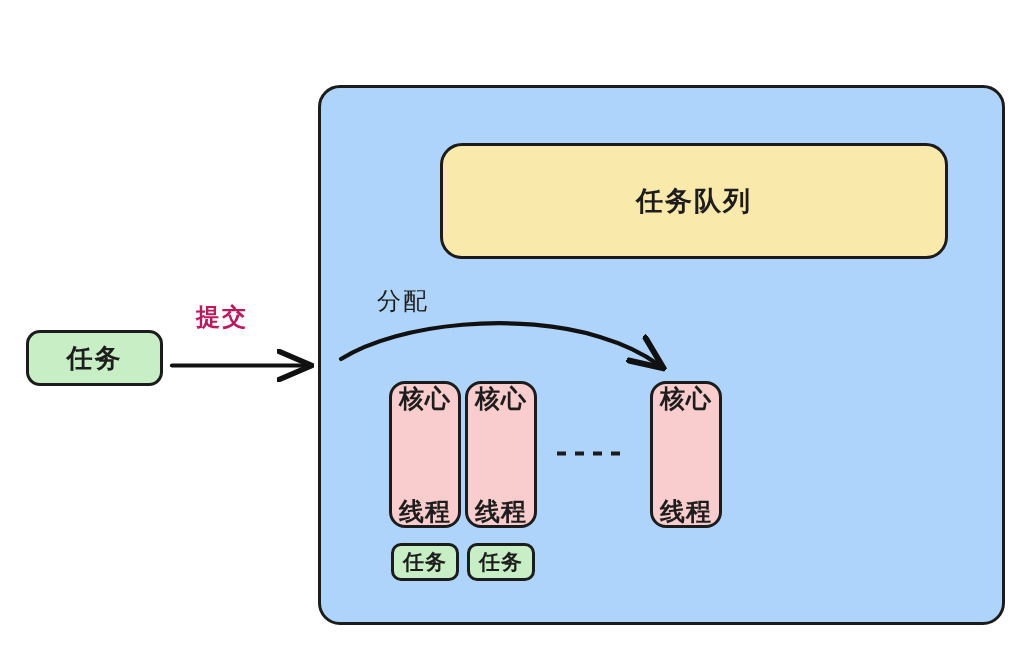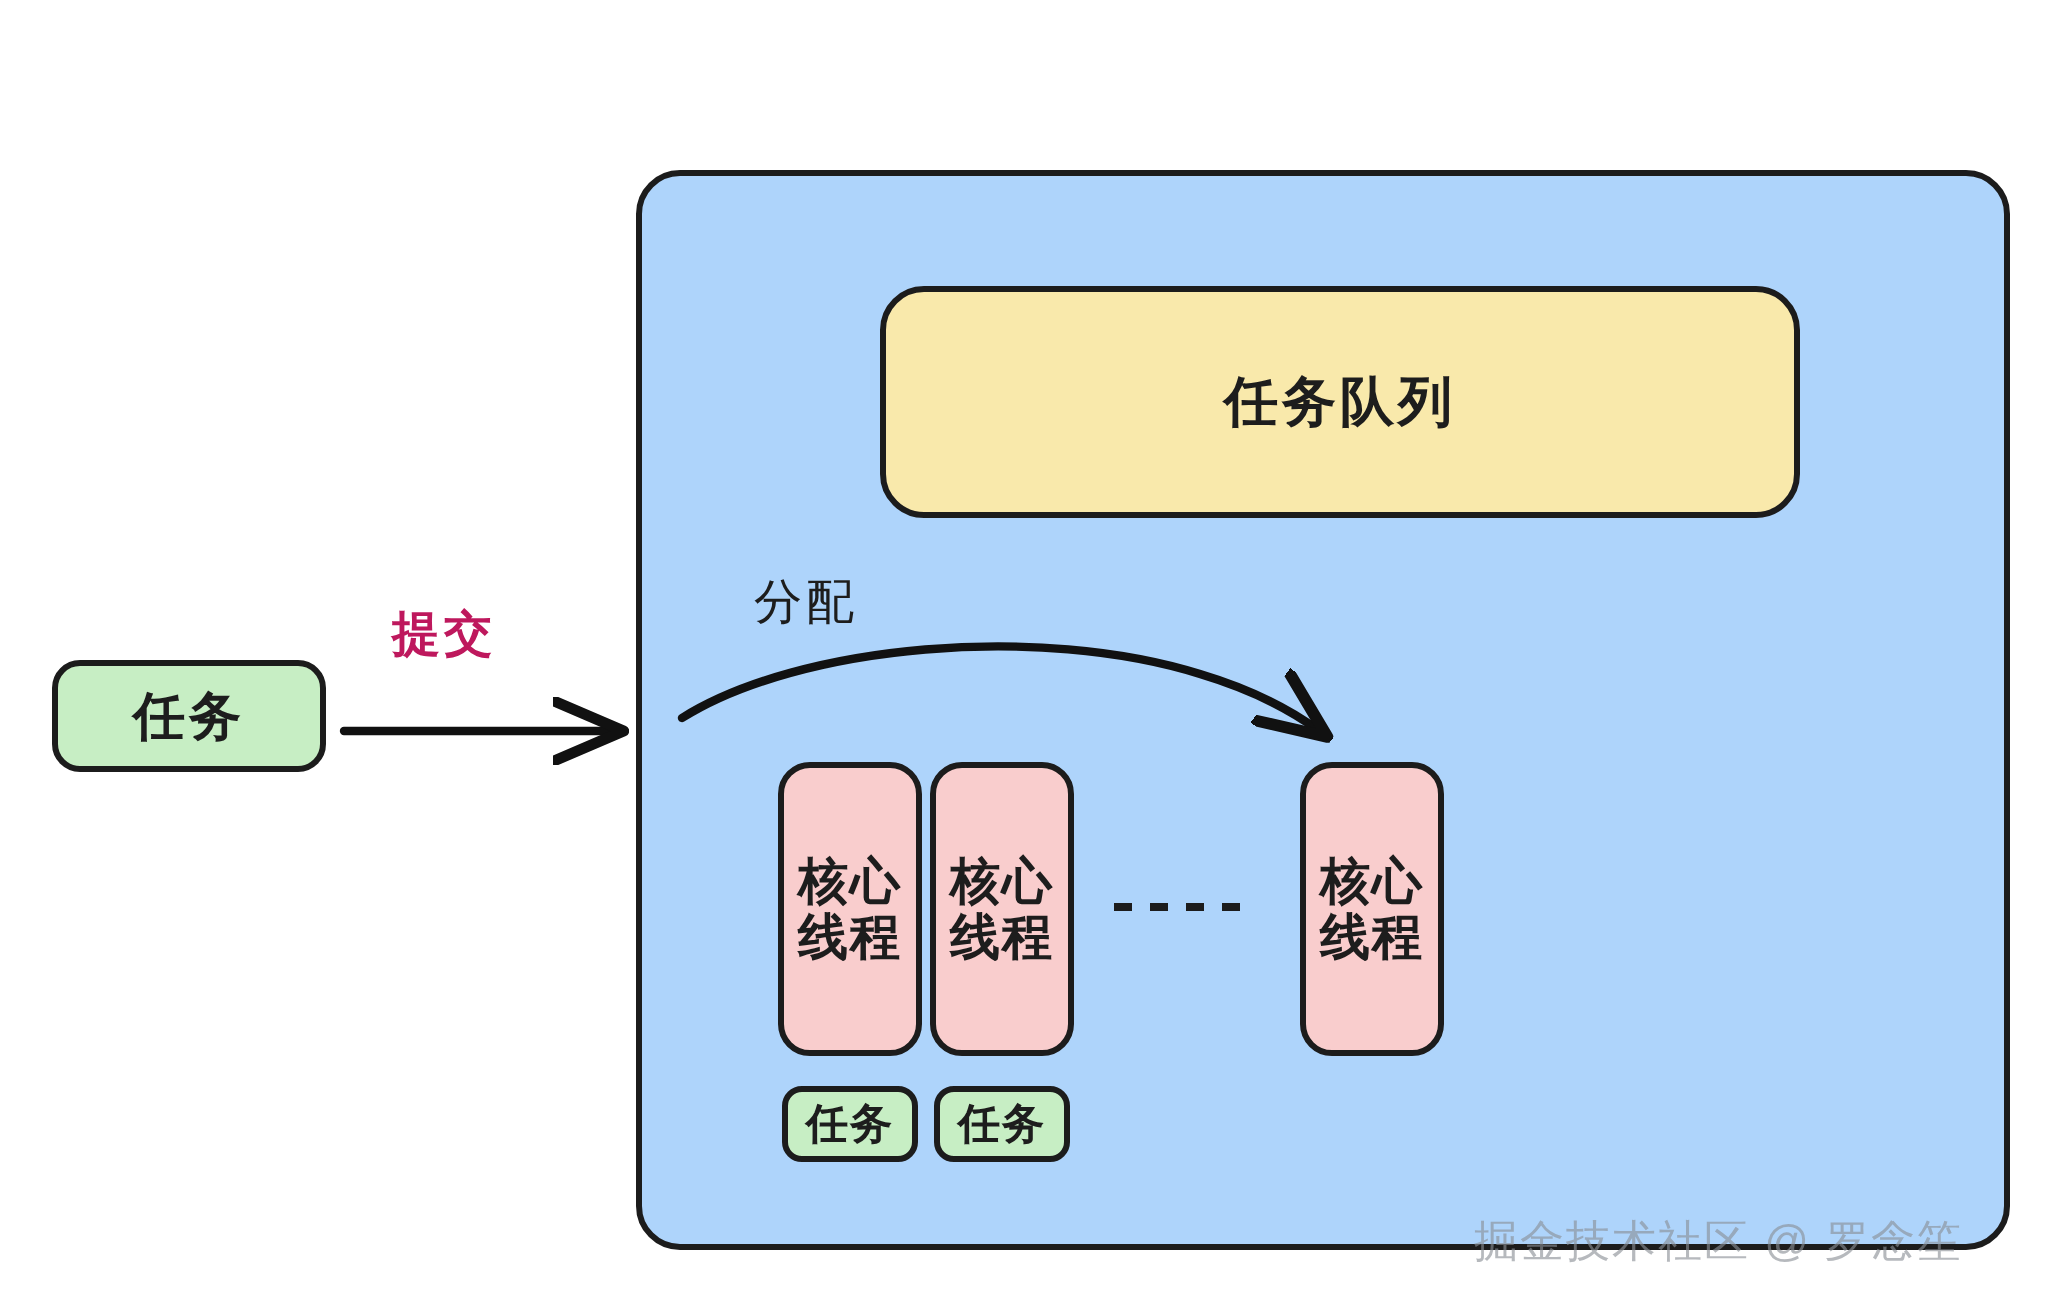--- a/index.html
+++ b/index.html
@@ -42,21 +42,21 @@
     background: #aed4fb;
     border: 3px solid #1c1c1c;
     border-radius: 22px;
     box-sizing: border-box;
   }
 
   .queue {
     position: absolute;
     left: 440px;
     top: 143px;
-    width: 460px;
+    width: 508px;
     height: 116px;
     background: #f9e9ab;
     border: 3px solid #1c1c1c;
     border-radius: 22px;
     box-sizing: border-box;
     display: flex;
     align-items: center;
     justify-content: center;
   }
   .queue-label {
@@ -111,21 +111,21 @@
     position: absolute;
     width: 72px;
     height: 147px;
     background: #f9cdcd;
     border: 3px solid #1c1c1c;
     border-radius: 16px;
     box-sizing: border-box;
     display: flex;
     flex-direction: column;
     align-items: center;
-    justify-content: center;
+    justify-content: space-between;
     line-height: 1.12;
   }
   .core-line {
     font-size: 25px;
     font-weight: 600;
     color: #1d1d1d;
     letter-spacing: 1px;
   }
   #core-0 { left: 389px; top: 381px; }
   #core-1 { left: 465px; top: 381px; }
@@ -221,15 +221,14 @@
     <span class="core-line">线程</span>
   </div>
 
   <div class="subtask" id="subtask-0">
     <span class="subtask-label">任务</span>
   </div>
   <div class="subtask" id="subtask-1">
     <span class="subtask-label">任务</span>
   </div>
 
-  <div class="watermark">掘金技术社区 @ 罗念笙</div>
 
 </div>
 
 </body></html>

